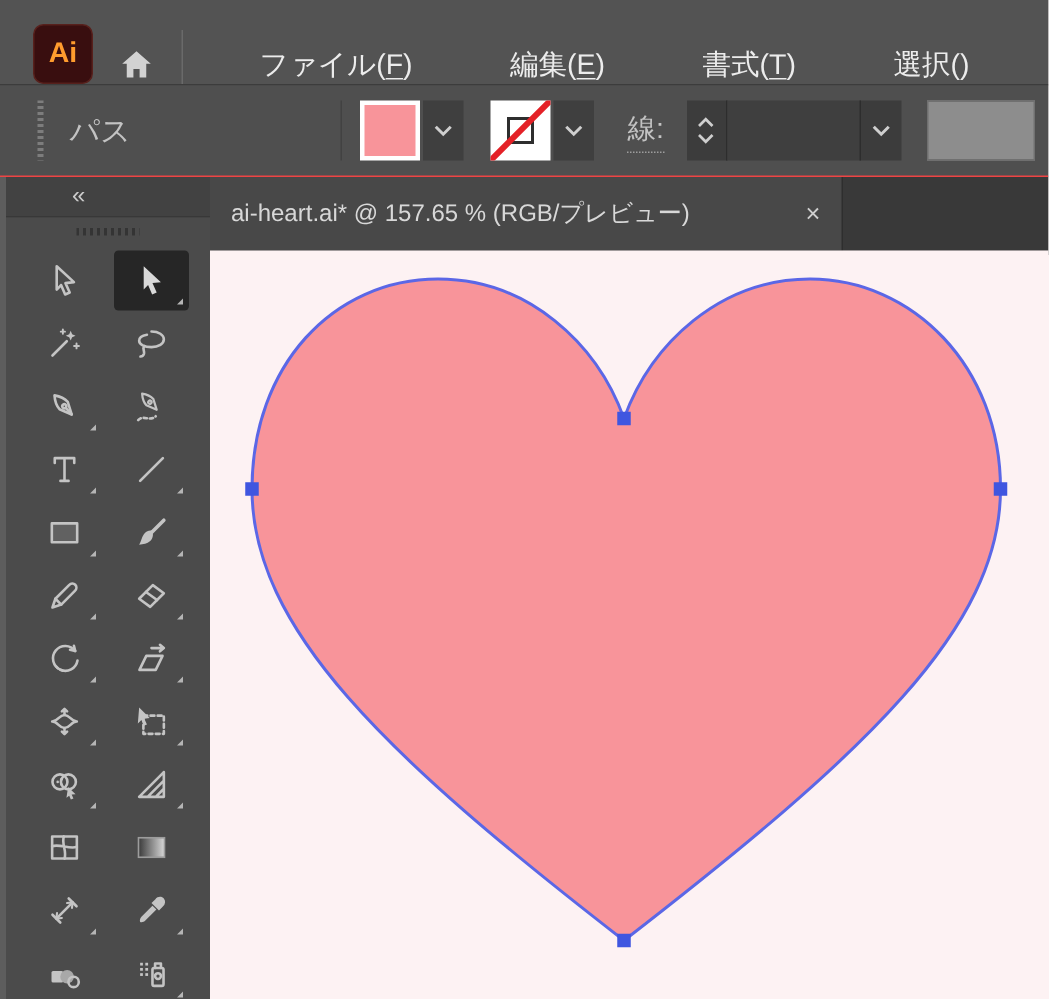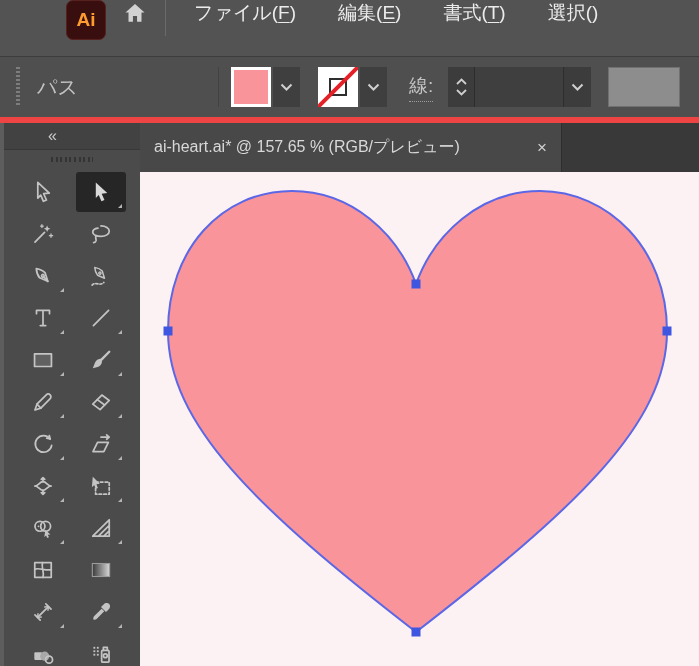--- a/index.html
+++ b/index.html
@@ -1,30 +1,30 @@
 <!DOCTYPE html>
 <html><head>
 <meta charset="utf-8">
 <style>
   html,body{margin:0;padding:0;}
   body{font-family:"Liberation Sans",sans-serif;-webkit-font-smoothing:antialiased;}
   #app{position:relative;width:699px;height:666px;overflow:hidden;background:#4e4e4e;user-select:none;}
 
   
-  .menubar{height:56px;background:#535353;border-bottom:1px solid #3c3c3c;display:flex;align-items:flex-start;padding-left:44px;}
+  .menubar{height:56px;background:#535353;border-bottom:1px solid #3c3c3c;display:flex;align-items:flex-end;}
   .ai-logo{width:38px;height:38px;margin-left:22px;border-radius:7px;background:#390e0f;border:1px solid #57201c;
            color:#ff9c2e;font-weight:bold;font-size:19px;display:flex;align-items:center;justify-content:center;flex:0 0 auto;}
   .home-btn{margin-left:15px;display:flex;align-items:center;flex:0 0 auto;}
   .mb-sep{width:1px;height:36px;background:#6a6a6a;margin-left:16px;flex:0 0 auto;}
   .menus{display:flex;gap:42px;margin-left:28px;font-size:19px;color:#ececec;white-space:nowrap;}
-  .menu-item{cursor:default;}
+  .menu-item{cursor:default;margin-left:23px;}
   .menu-item u{text-decoration:underline;text-underline-offset:3px;}
 
   
-  .controlbar{height:60px;background:#4f4f4f;border-bottom:6px solid #ef4444;display:flex;align-items:center;position:relative;}
+  .controlbar{height:60px;background:#4f4f4f;border-bottom:1px solid #ef4444;display:flex;align-items:center;position:relative;justify-content:center;}
   .grip-v{width:4px;height:40px;margin-left:16px;
           background:repeating-linear-gradient(to bottom,#7d7d7d 0 2px,transparent 2px 4px);}
   .ctx-label{margin-left:17px;font-size:20px;color:#c3c3c3;}
   .cb-div{width:1px;height:40px;background:#424242;margin-left:140px;}
   .swatch-group{display:flex;align-items:center;margin-left:12px;}
   .swatch-group.sg2{margin-left:18px;}
   .swatch{width:40px;height:40px;background:#ffffff;box-sizing:border-box;position:relative;overflow:hidden;}
   .swatch .fill-inner{position:absolute;inset:3px;}
   .swatch .stroke-inner{position:absolute;inset:11px;border:2px solid #2e2e2e;}
   .swatch .none-slash{position:absolute;left:50%;top:50%;width:4px;height:58px;margin-left:-2px;margin-top:-29px;

